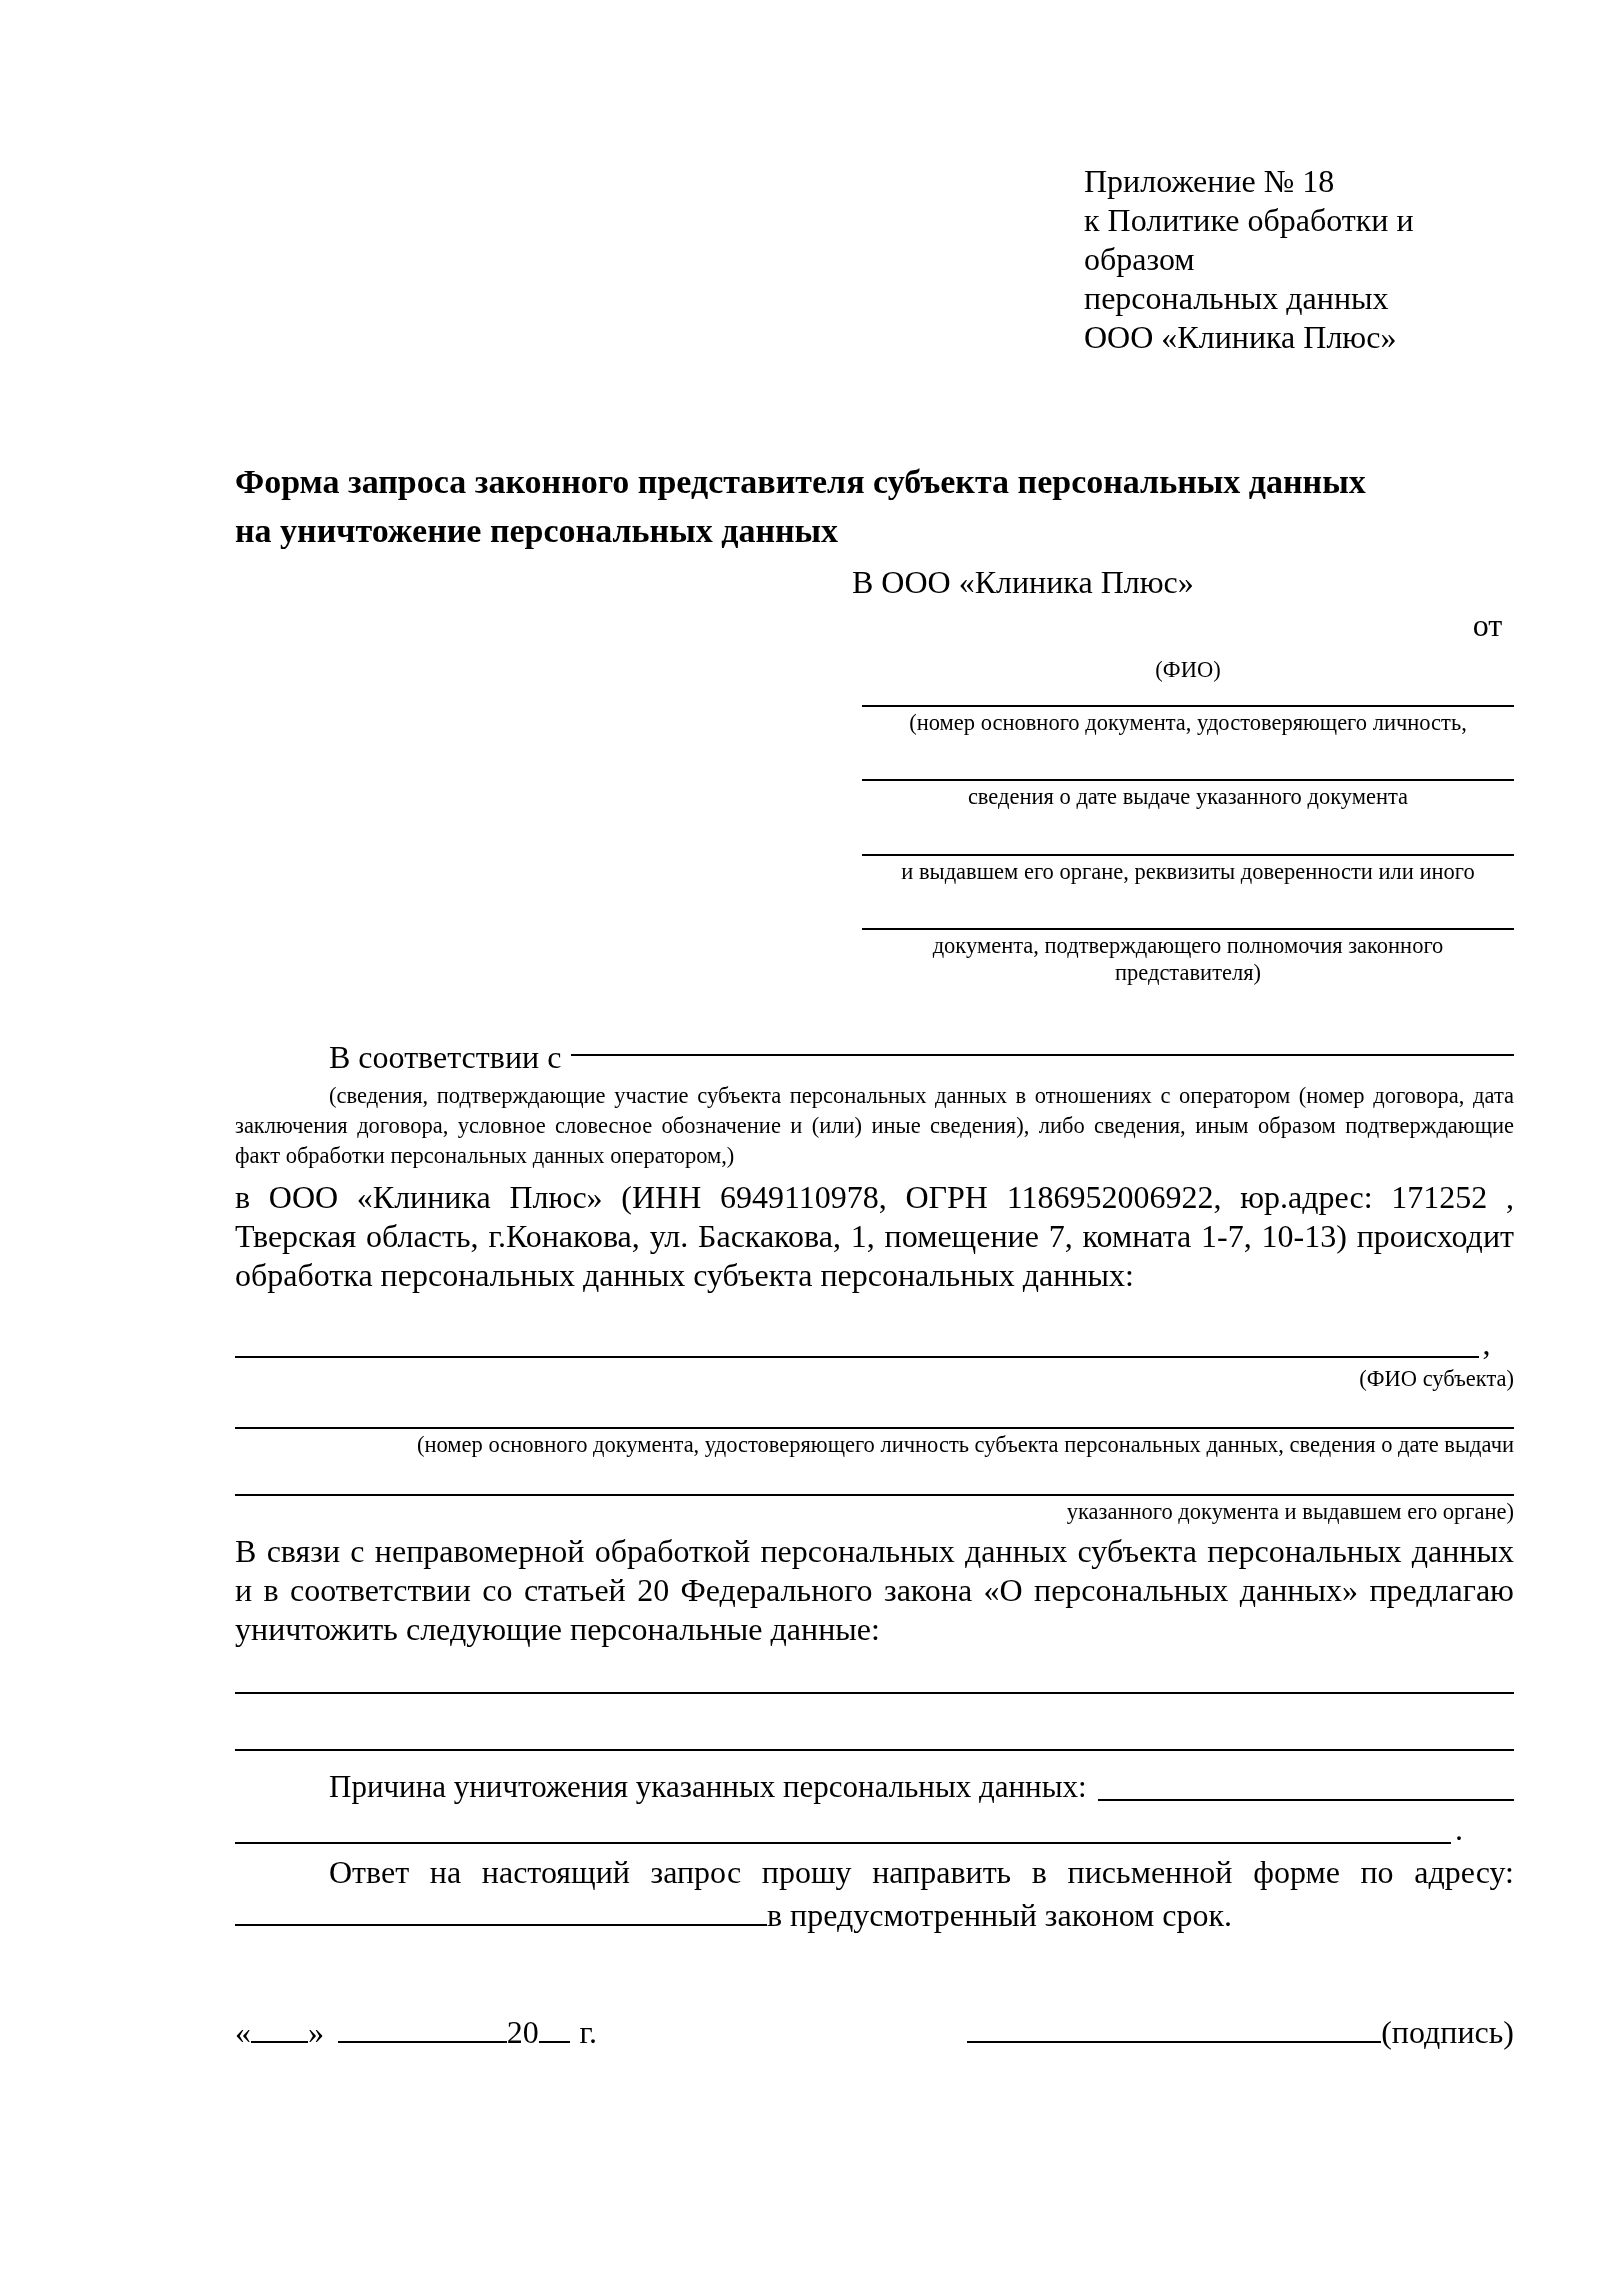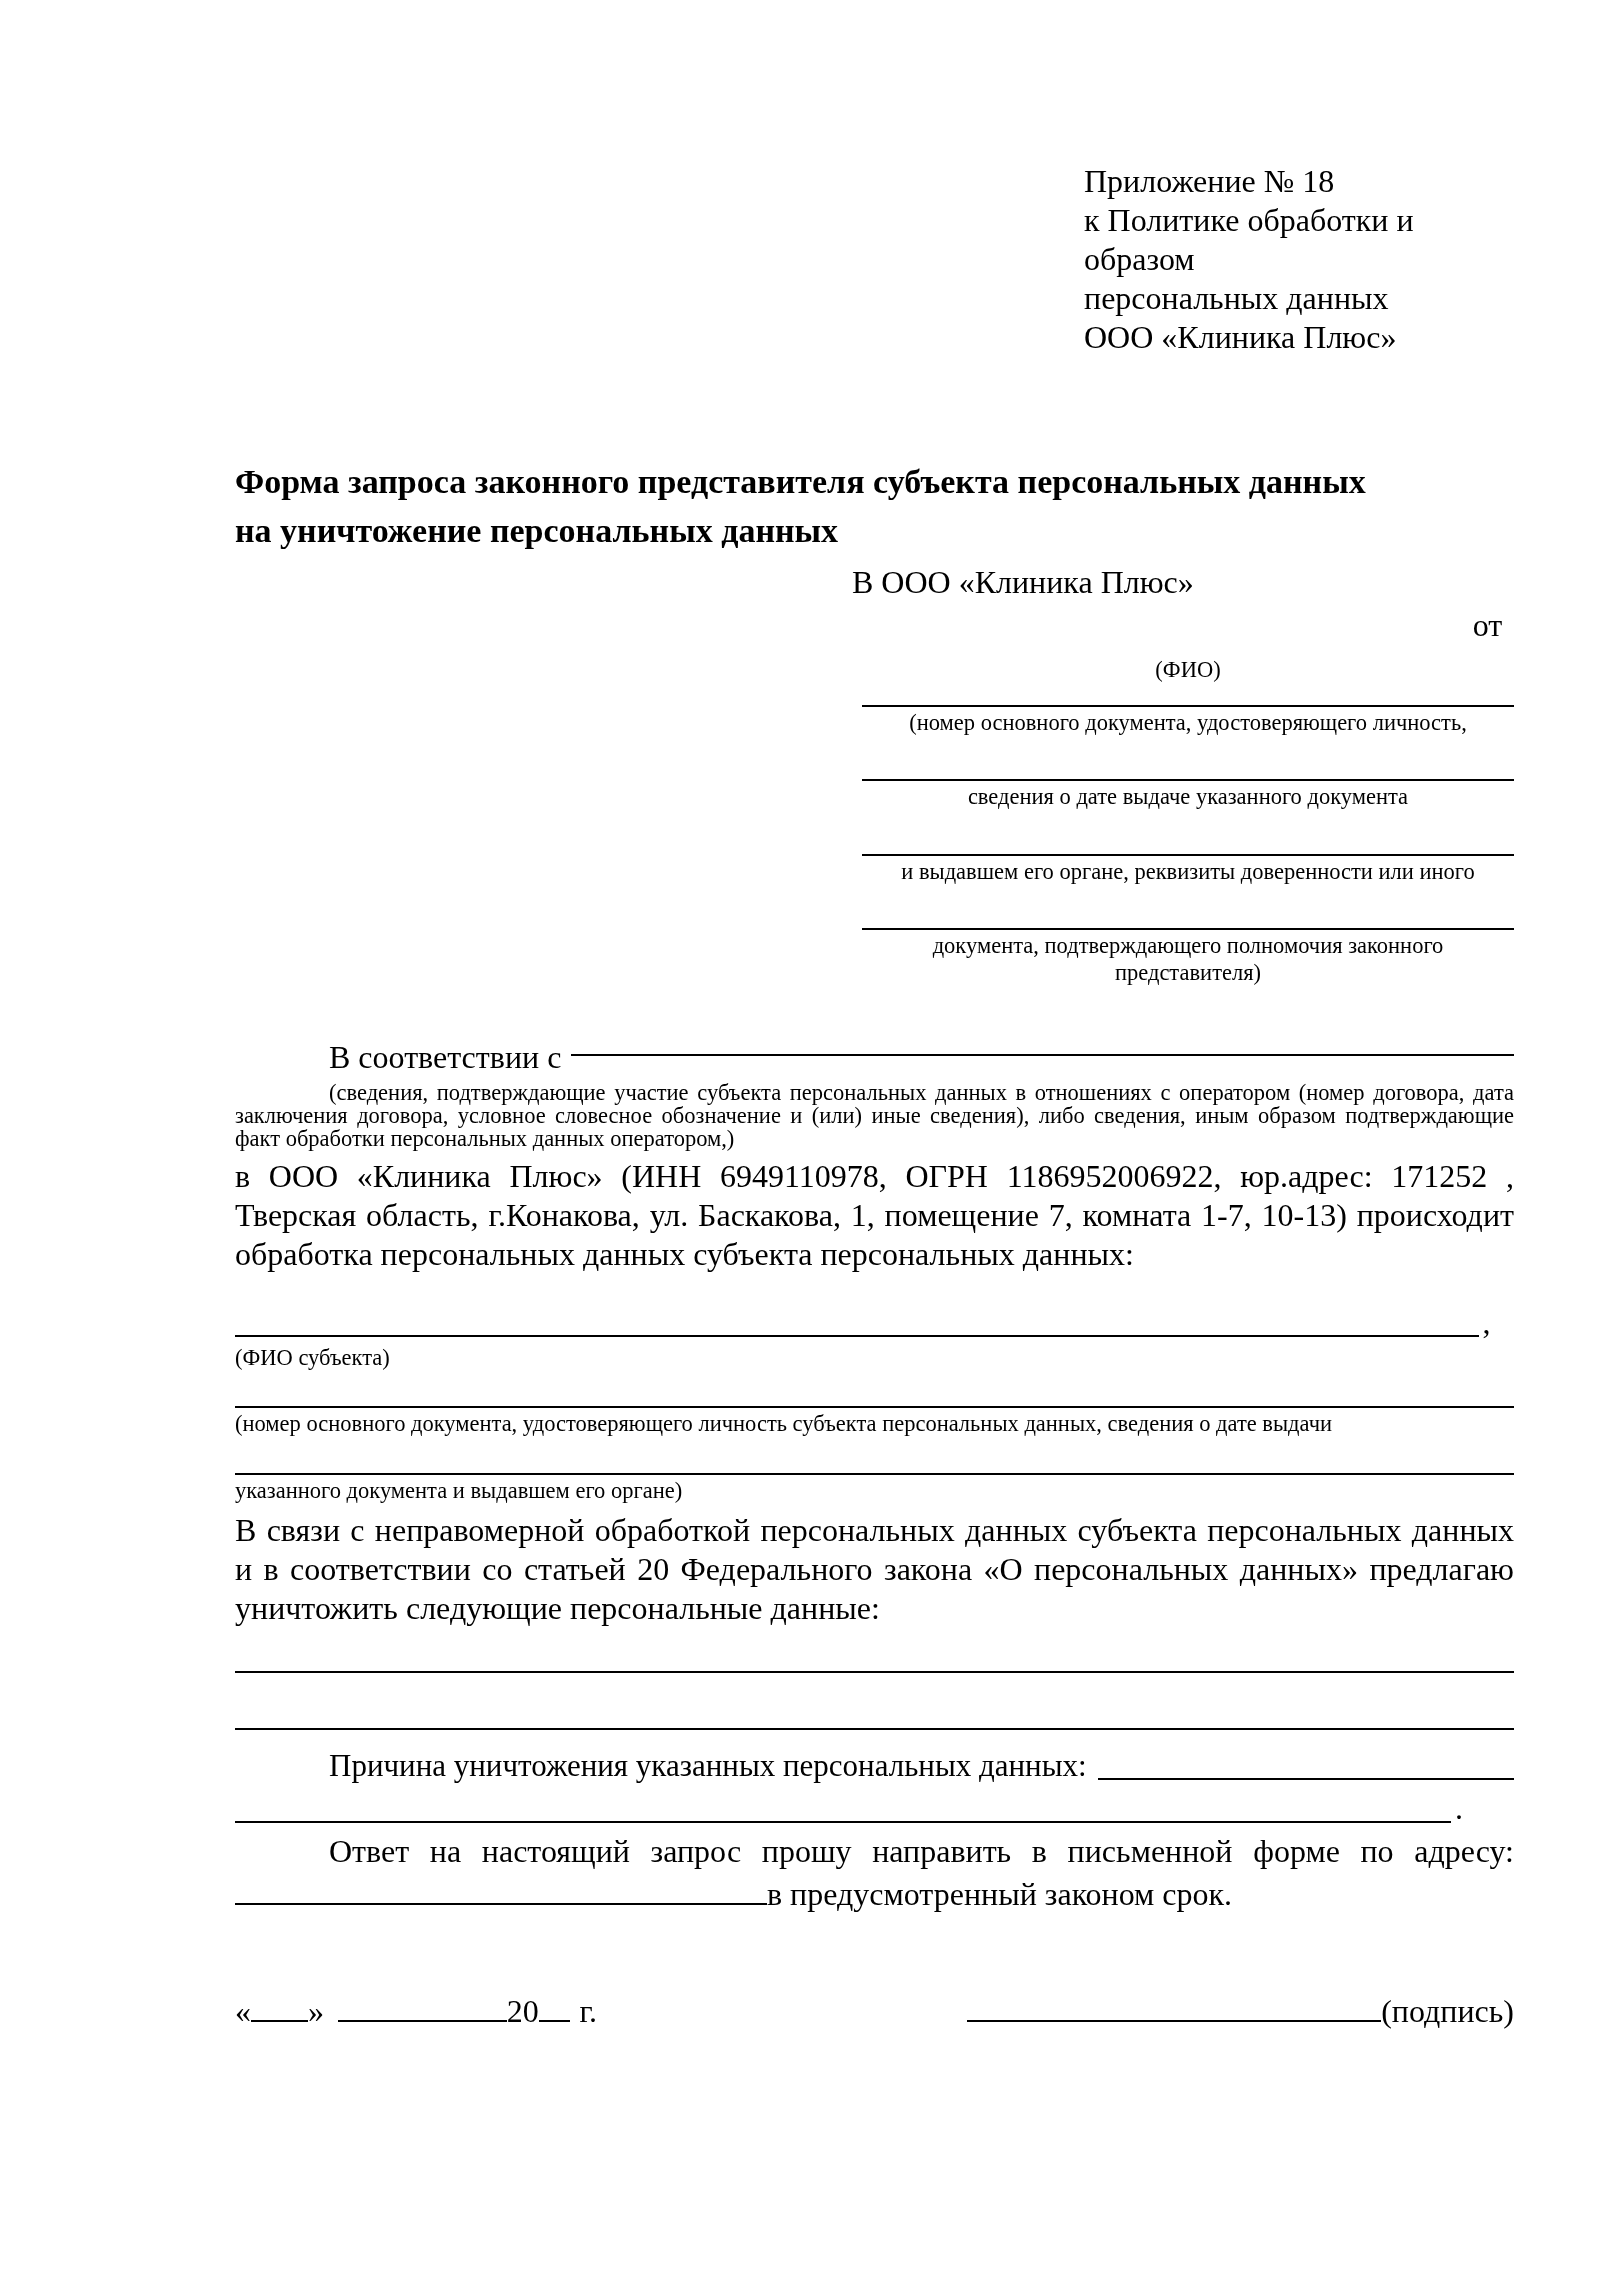--- a/index.html
+++ b/index.html
@@ -69,21 +69,21 @@
     font-size: 22.5px;
     line-height: 27.4px;
   }
   .cap-right {
     margin-left: 627px;
     width: 652px;
     text-align: center;
     margin-top: 2px;
   }
   .cap-center {
-    text-align: left;
+    text-align: right;
     margin-top: 2px;
   }
 
   .fieldrow .ln {
     margin-left: 627px;
     border-bottom: 2.9px solid #000;
     height: 43px;
   }
   .fieldrow .ln.first { height: 21.6px; }
 
@@ -95,21 +95,21 @@
     line-height: 39px;
   }
   .acc-row .lbl {
     margin-left: 94px;
     margin-right: 9.8px;
     white-space: nowrap;
   }
 
   .note {
     font-size: 22.5px;
-    line-height: 23px;
+    line-height: 30px;
     text-align: justify;
     text-indent: 94px;
     margin-top: 3.9px;
   }
 
   .body-par {
     font-size: 32px;
     line-height: 39px;
     text-align: justify;
     margin-top: 7px;

